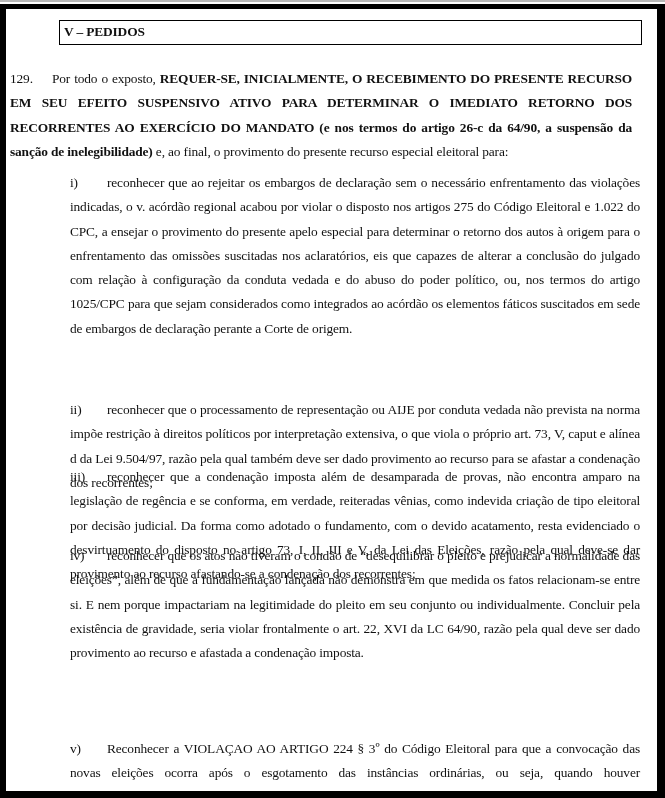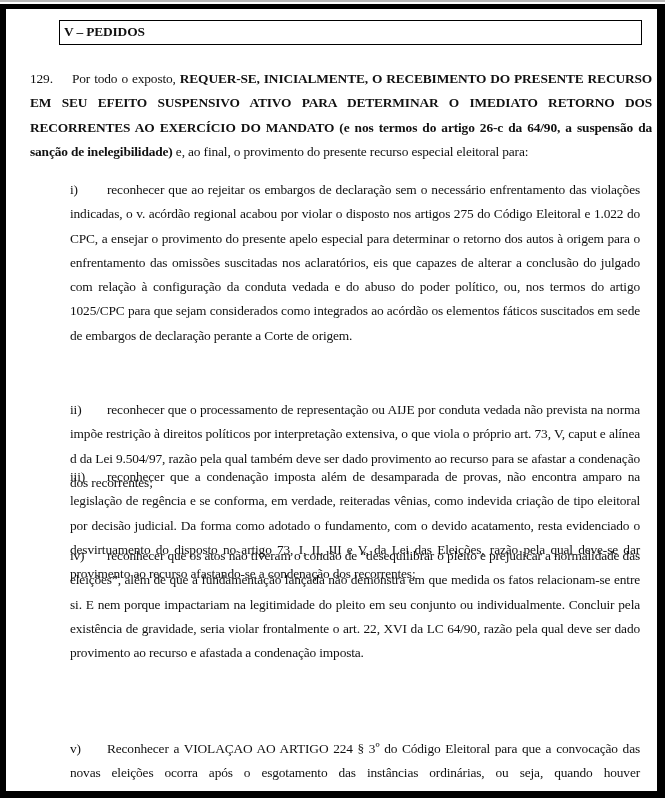--- a/index.html
+++ b/index.html
@@ -29,21 +29,21 @@
   .heading-box {
     position: absolute; left: 59px; top: 20px; width: 583px; height: 25px;
     border: 1.5px solid #000; box-sizing: border-box;
     font-weight: bold; font-size: 13.4px;
     padding-left: 4px; line-height: 22px;
   }
   .para {
     position: absolute; text-align: justify; text-align-last: left;
     line-height: 24.3px;
   }
-  .intro { left: 30px; top: 67px; width: 622px; }
+  .intro { left: 10px; top: 67px; width: 622px; }
   .intro .num { display: inline-block; width: 42px; }
   .item { left: 70px; width: 570px; }
   .item .lbl { display: inline-block; width: 37px; }
   b { font-weight: bold; }
 </style>
 </head>
 <body>
 
 <div class="frame">
   <div class="frame-inner"></div>
@@ -52,21 +52,21 @@
 <div class="page">
 
   <div class="heading-box">
     <span>V – PEDIDOS</span>
   </div>
 
   <div class="para intro">
     <span class="num">129.</span><span>Por todo o exposto, </span><b>REQUER-SE, INICIALMENTE, O RECEBIMENTO DO PRESENTE RECURSO EM SEU EFEITO SUSPENSIVO ATIVO PARA DETERMINAR O IMEDIATO RETORNO DOS RECORRENTES AO EXERCÍCIO DO MANDATO (e nos termos do artigo 26-c da 64/90, a suspensão da sanção de inelegibilidade)</b><span> e, ao final, o provimento do presente recurso especial eleitoral para:</span>
   </div>
 
-  <div class="para item" style="top:178px;">
+  <div class="para item" style="top:171px;">
     <span class="lbl">i)</span><span>reconhecer que ao rejeitar os embargos de declaração sem o necessário enfrentamento das violações indicadas, o v. acórdão regional acabou por violar o disposto nos artigos 275 do Código Eleitoral e 1.022 do CPC, a ensejar o provimento do presente apelo especial para determinar o retorno dos autos à origem para o enfrentamento das omissões suscitadas nos aclaratórios, eis que capazes de alterar a conclusão do julgado com relação à configuração da conduta vedada e do abuso do poder político, ou, nos termos do artigo 1025/CPC para que sejam considerados como integrados ao acórdão os elementos fáticos suscitados em sede de embargos de declaração perante a Corte de origem.</span>
   </div>
 
   <div class="para item" style="top:358px;margin-top:40px;">
     <span class="lbl">ii)</span><span>reconhecer que o processamento de representação ou AIJE por conduta vedada não prevista na norma impõe restrição à direitos políticos por interpretação extensiva, o que viola o próprio art. 73, V, caput e alínea d da Lei 9.504/97, razão pela qual também deve ser dado provimento ao recurso para se afastar a condenação dos recorrentes;</span>
   </div>
 
   <div class="para item" style="top:465px;">
     <span class="lbl">iii)</span><span>reconhecer que a condenação imposta além de desamparada de provas, não encontra amparo na legislação de regência e se conforma, em verdade, reiteradas vênias, como indevida criação de tipo eleitoral por decisão judicial. Da forma como adotado o fundamento, com o devido acatamento, resta evidenciado o desvirtuamento do disposto no artigo 73, I, II, III e V, da Lei das Eleições, razão pela qual deve-se dar provimento ao recurso afastando-se a condenação dos recorrentes;</span>
   </div>

